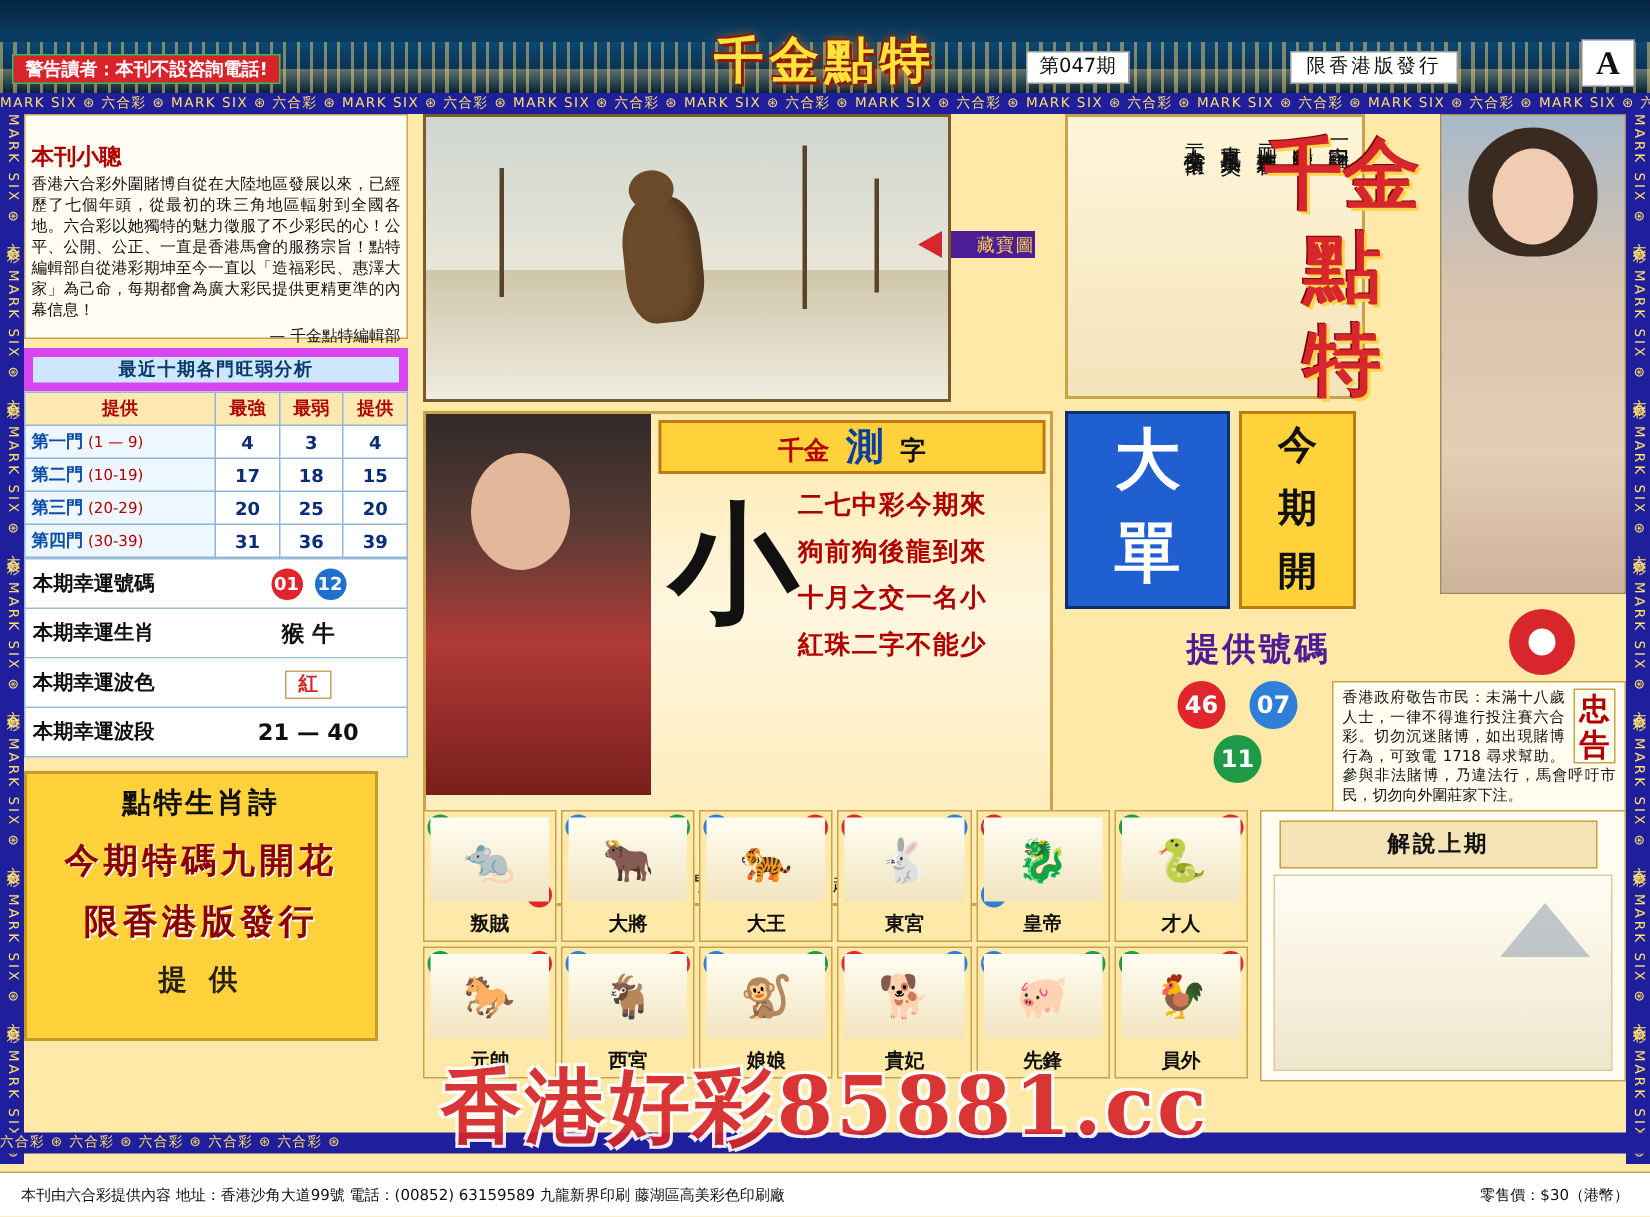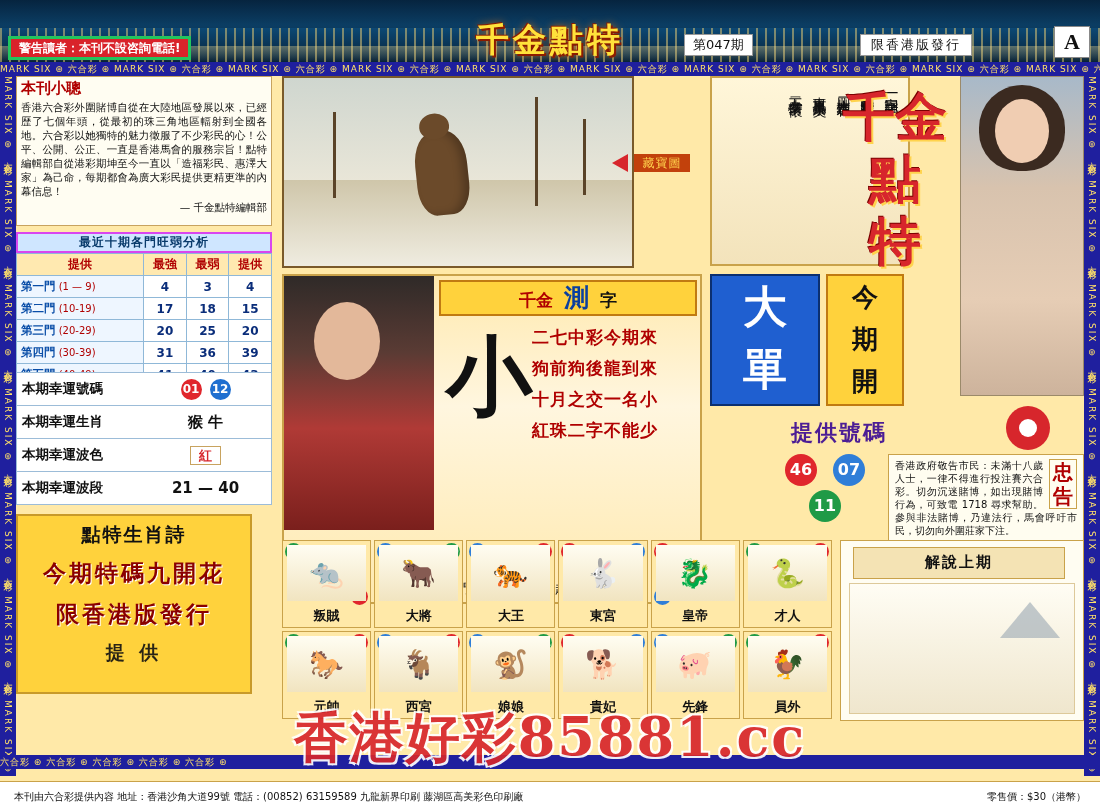--- a/index.html
+++ b/index.html
@@ -24,21 +24,21 @@
       linear-gradient(180deg,#0d4b78 0%,#061f34 100%);
     opacity:.85;
   }
   .topbar .glow{
     position:absolute;left:0;bottom:0;width:1100px;height:16px;
     background:linear-gradient(180deg,rgba(255,230,150,.35),rgba(255,230,150,0));
   }
   .warn{
     position:absolute;left:8px;top:36px;height:18px;line-height:18px;
     background:#d9232a;color:#fff;font-size:12px;font-weight:bold;
-    padding:0 8px;border:3px solid #22c55e;white-space:nowrap;
+    padding:0 8px;border:1px solid #22c55e;white-space:nowrap;
   }
   .bigtitle{
     position:absolute;left:50%;transform:translateX(-50%);top:18px;
     font-family:"DejaVu Serif","Liberation Serif",serif;
     font-size:33px;font-weight:bold;color:#ffe23b;letter-spacing:4px;
     text-shadow:2px 2px 0 #8c1b00,-1px -1px 0 #8c1b00,0 0 8px rgba(255,120,0,.8);
     white-space:nowrap;
   }
   .issue{
     position:absolute;left:684px;top:34px;height:20px;line-height:20px;
@@ -77,33 +77,33 @@
   
   .content{position:absolute;left:16px;top:76px;width:1068px;height:700px;}
 
   
   .leftcol{position:absolute;left:0;top:0;width:258px;}
   .benkan{
     position:absolute;left:0;top:0;width:256px;height:150px;
     background:#fffdf2;border:1px solid #c8a35f;padding:2px 4px;box-sizing:border-box;
   }
   .benkan h3{
-    margin:0 0 2px 0;font-size:15px;color:#b00000;font-weight:bold;
+    margin:16px 0 2px 0;font-size:15px;color:#b00000;font-weight:bold;
     font-family:"DejaVu Serif",serif;
   }
   .benkan p{
     margin:0;font-size:10.5px;line-height:14px;color:#111;text-align:justify;
     font-family:"DejaVu Sans",sans-serif;
   }
   .benkan .sign{display:block;text-align:right;font-size:10.5px;margin-top:3px;color:#111;}
 
   
   .tblwrap{position:absolute;left:0;top:156px;width:256px;}
   .tbltitle{
-    background:#cfe6ff;border:2px solid #d946ef;color:#083a6b;
+    background:#cfe6ff;border:6px solid #d946ef;color:#083a6b;
     font-size:12px;font-weight:bold;text-align:center;height:17px;line-height:17px;
     letter-spacing:1px;
   }
   table.stat{border-collapse:collapse;width:256px;background:#fff;}
   table.stat td,table.stat th{
     border:1px solid #8fb8d8;font-size:12px;text-align:center;height:19px;color:#111;
     font-family:"DejaVu Sans",sans-serif;
   }
   table.stat thead th{background:#ffe9b0;color:#b00000;font-weight:bold;font-size:12px;}
   table.stat td.lab{
@@ -174,21 +174,21 @@
   .photo1 .tree{
     position:absolute;width:3px;background:#5a4328;
   }
   .mark-arrow{
     position:absolute;left:330px;top:78px;width:0;height:0;
     border-top:9px solid transparent;border-bottom:9px solid transparent;
     border-right:16px solid #d7262c;
   }
   .xuanji{
     position:absolute;left:352px;top:78px;width:56px;height:18px;line-height:18px;
-    background:#c2410c;color:#ffd34d;font-size:12px;text-align:center;letter-spacing:1px;
+    background:#4c1d95;color:#ffd34d;font-size:12px;text-align:right;letter-spacing:1px;
   }
 
   
   .cece{
     position:absolute;left:0;top:198px;width:420px;height:330px;
     background:linear-gradient(180deg,#ffe9ae 0%,#fff6df 40%,#ffe9ae 100%);
     border:2px solid #c9a24a;box-sizing:border-box;overflow:hidden;
   }
   .cece .lady{
     position:absolute;left:0;top:0;width:150px;height:254px;

